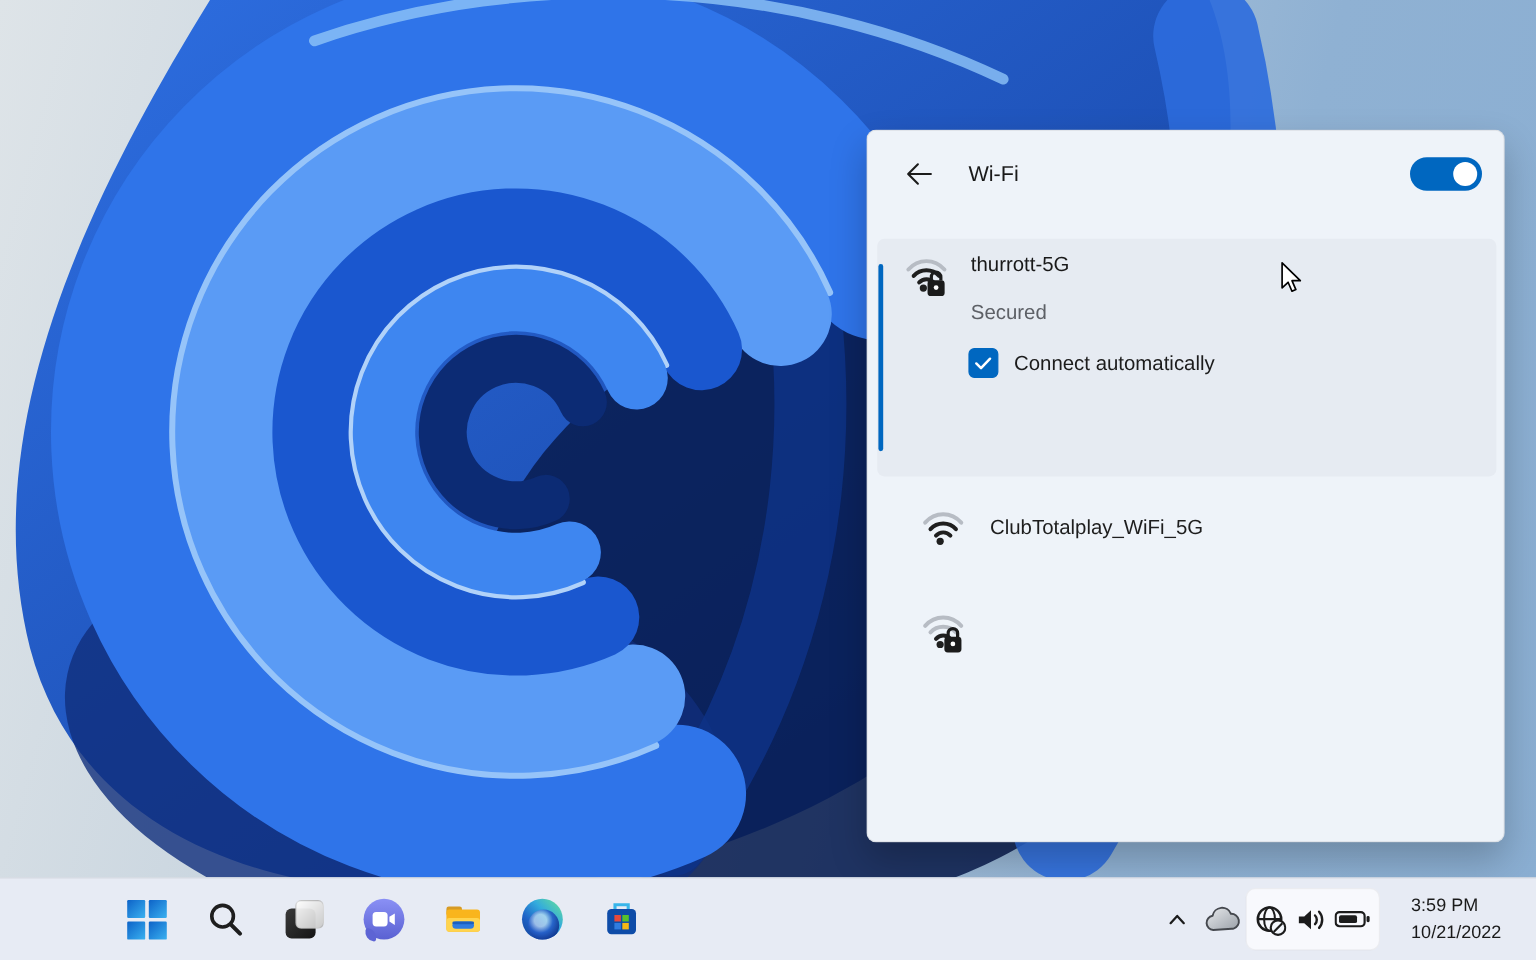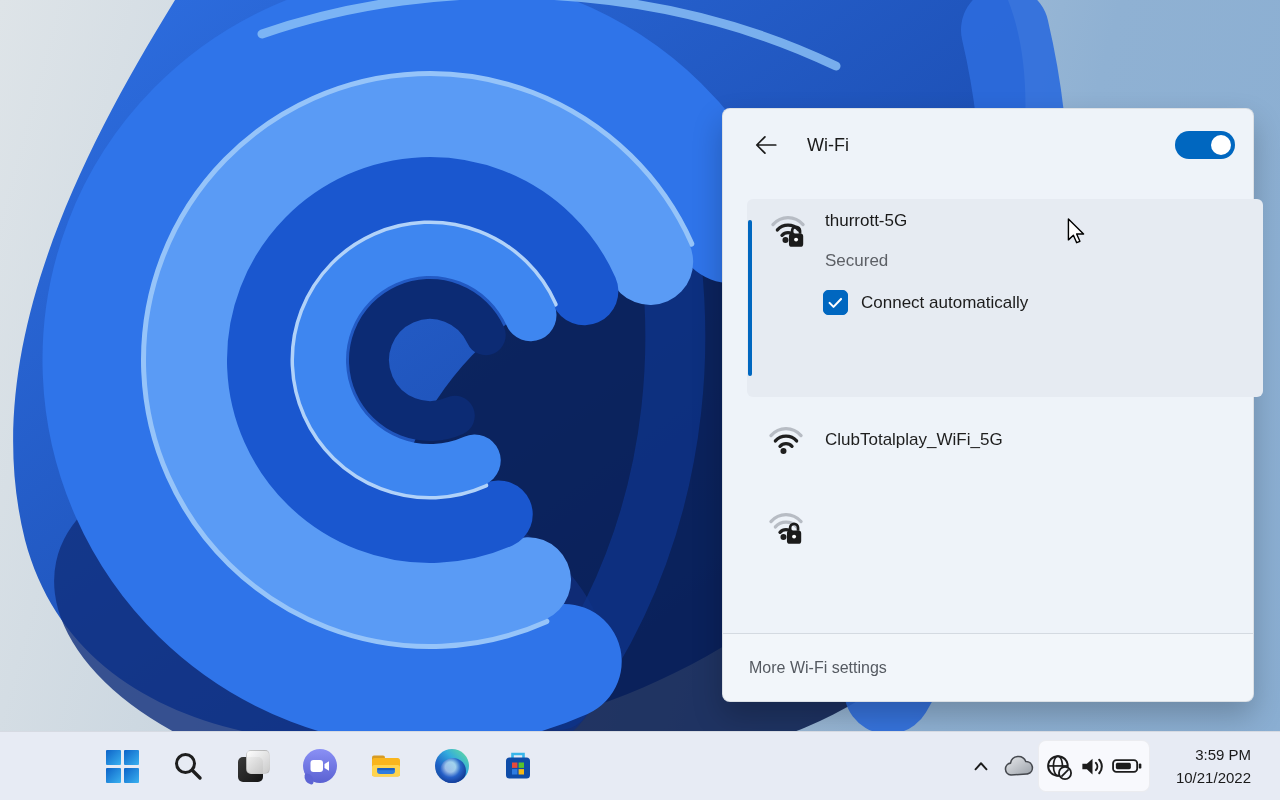--- a/index.html
+++ b/index.html
@@ -20,21 +20,21 @@
   .back-btn { width:38px; height:36px; border-radius:5px; display:flex;
     align-items:center; justify-content:center; cursor:default; }
   .flyout-title { font-size:18px; margin-left:22px; color:#1a1a1a; }
   .toggle { margin-left:auto; width:60px; height:28px; border-radius:14px;
     background:#8a919a; position:relative; }
   .toggle.on { background:#0067c0; }
   .toggle .knob { position:absolute; top:4px; left:4px; width:20px; height:20px;
     border-radius:50%; background:#fff; transition:left .1s; }
   .toggle.on .knob { left:36px; }
 
-  .net-card { position:absolute; left:24px; top:90px; width:516px; height:198px;
+  .net-card { position:absolute; left:8px; top:90px; width:516px; height:198px;
     background:#e6ebf2; border-radius:6px; }
   .accent-bar { position:absolute; left:1px; top:21px; width:4px; height:156px;
     border-radius:2px; background:#0067c0; }
   .net-card .wifi-ic { position:absolute; left:22px; top:11px; }
   .net-name { position:absolute; left:78px; top:12px; font-size:17px; color:#191919; }
   .net-status { position:absolute; left:78px; top:40px; font-size:17px; color:#5d6066;margin-top:12px; }
   .chk-row { position:absolute; left:76px; top:91px; display:flex; align-items:center; }
   .checkbox { width:25px; height:25px; border-radius:5px; border:1px solid #8a8f96;
     background:#fbfcfe; display:flex; align-items:center; justify-content:center; }
   .checkbox.checked { background:#0067c0; border-color:#0067c0; }
@@ -94,21 +94,21 @@
     height:26px; border-radius:50%;
     background:radial-gradient(circle at 40% 35%, rgba(255,255,255,0.55) 0 22%, rgba(38,95,200,0.9) 45%, rgba(16,52,140,0.95) 75%); }
 
   .tray { position:absolute; right:0; top:0; height:100%; display:flex;
     align-items:center; padding-right:29px; }
   .tray-btn { width:38px; height:44px; border-radius:6px; display:flex;
     align-items:center; justify-content:center; }
   .tray-group { width:112px; height:52px; border-radius:8px;
     background:rgba(252,253,255,0.78); border:1px solid rgba(0,0,0,0.05);
     display:flex; align-items:center; justify-content:space-evenly; }
-  .clock { margin-left:26px; text-align:right; font-size:15px; color:#1a1a1a;
+  .clock { margin-left:26px; text-align:left; font-size:15px; color:#1a1a1a;
     line-height:23px; }
 
   .cursor { position:absolute; left:1064px; top:218px; }
 </style>
 </head>
 <body>
 
 <div class="desktop">
 
   <svg class="wallpaper" viewBox="0 0 1280 731" preserveAspectRatio="none">
@@ -196,23 +196,20 @@
           <circle class="dot" cx="10.4" cy="19" r="1.9"></circle>
           <g class="lock">
             <path class="shackle" d="M14.6,15 v-1.9 a2.5,2.5 0 0 1 5,0 v1.9"></path>
             <rect class="lock-body" x="12.6" y="14.9" width="9" height="8.3" rx="1.8"></rect>
             <circle class="keyhole" cx="17.1" cy="18.7" r="1.25"></circle>
           </g>
         </svg>
       </div>
       </div>
 
-    <div class="flyout-footer">
-      <div class="footer-link">More Wi-Fi settings</div>
-    </div>
   </div>
 
   <svg class="cursor" width="24" height="26" viewBox="0 0 20 24">
     <path d="M3,1 L3,20.2 L7.6,15.9 L10.6,22.8 L13.6,21.5 L10.6,14.7 L17,14.7 Z" fill="#ffffff" stroke="#000000" stroke-width="1.3" stroke-linejoin="round"></path>
   </svg>
 
   <div class="taskbar">
     <div class="task-apps">
       <div class="app-btn">
         <div class="start-logo">

